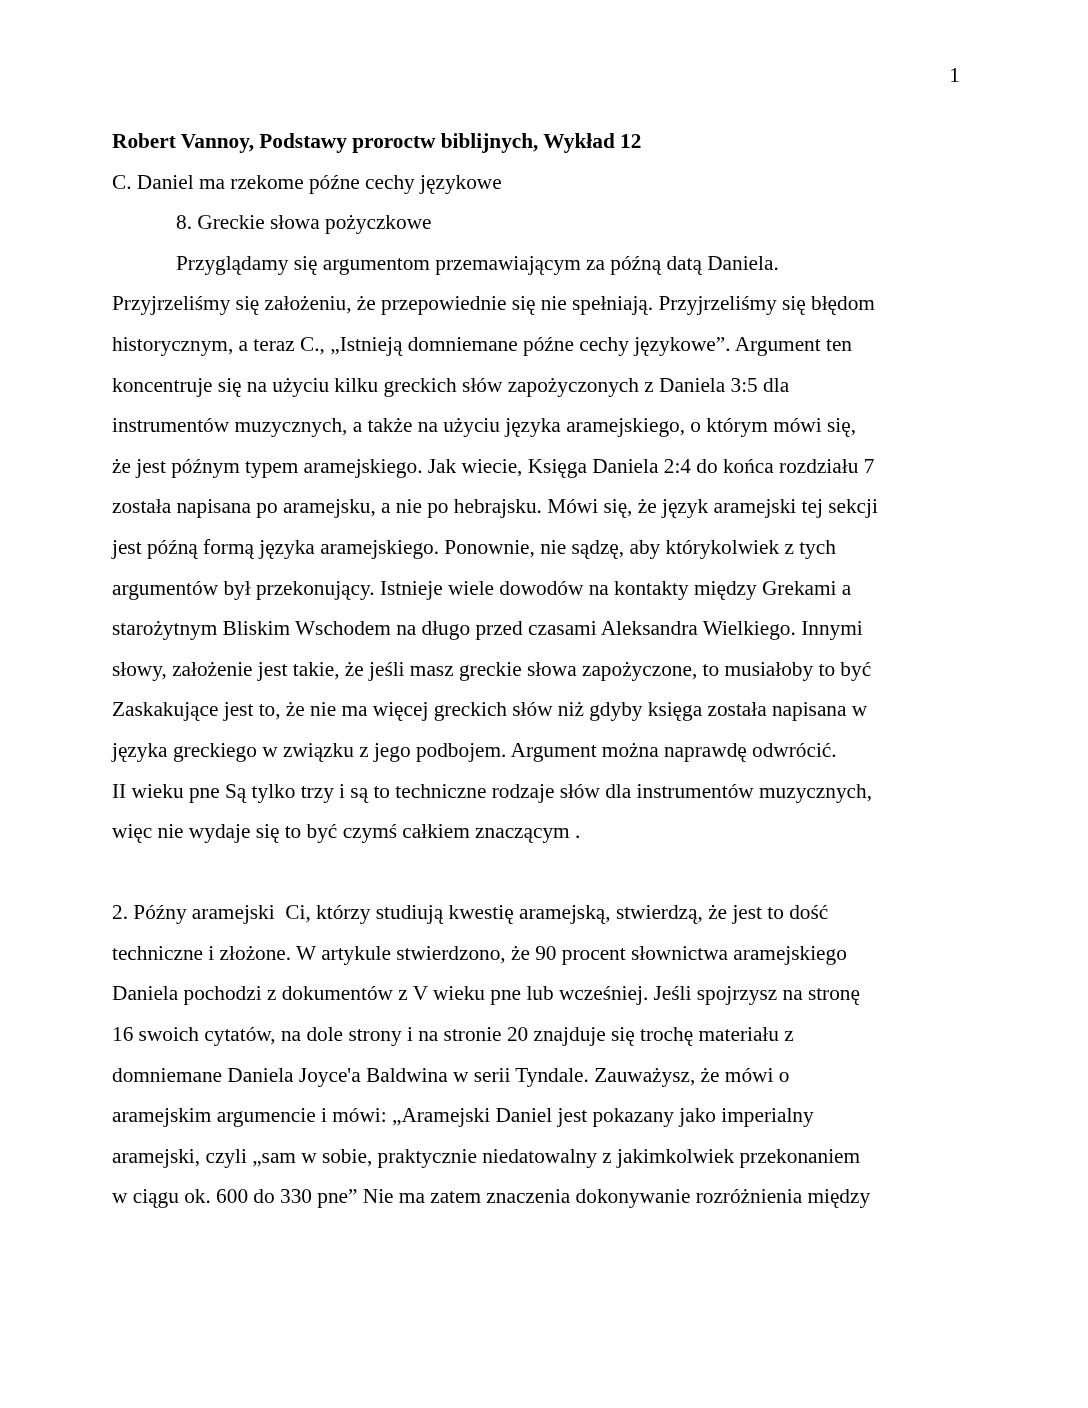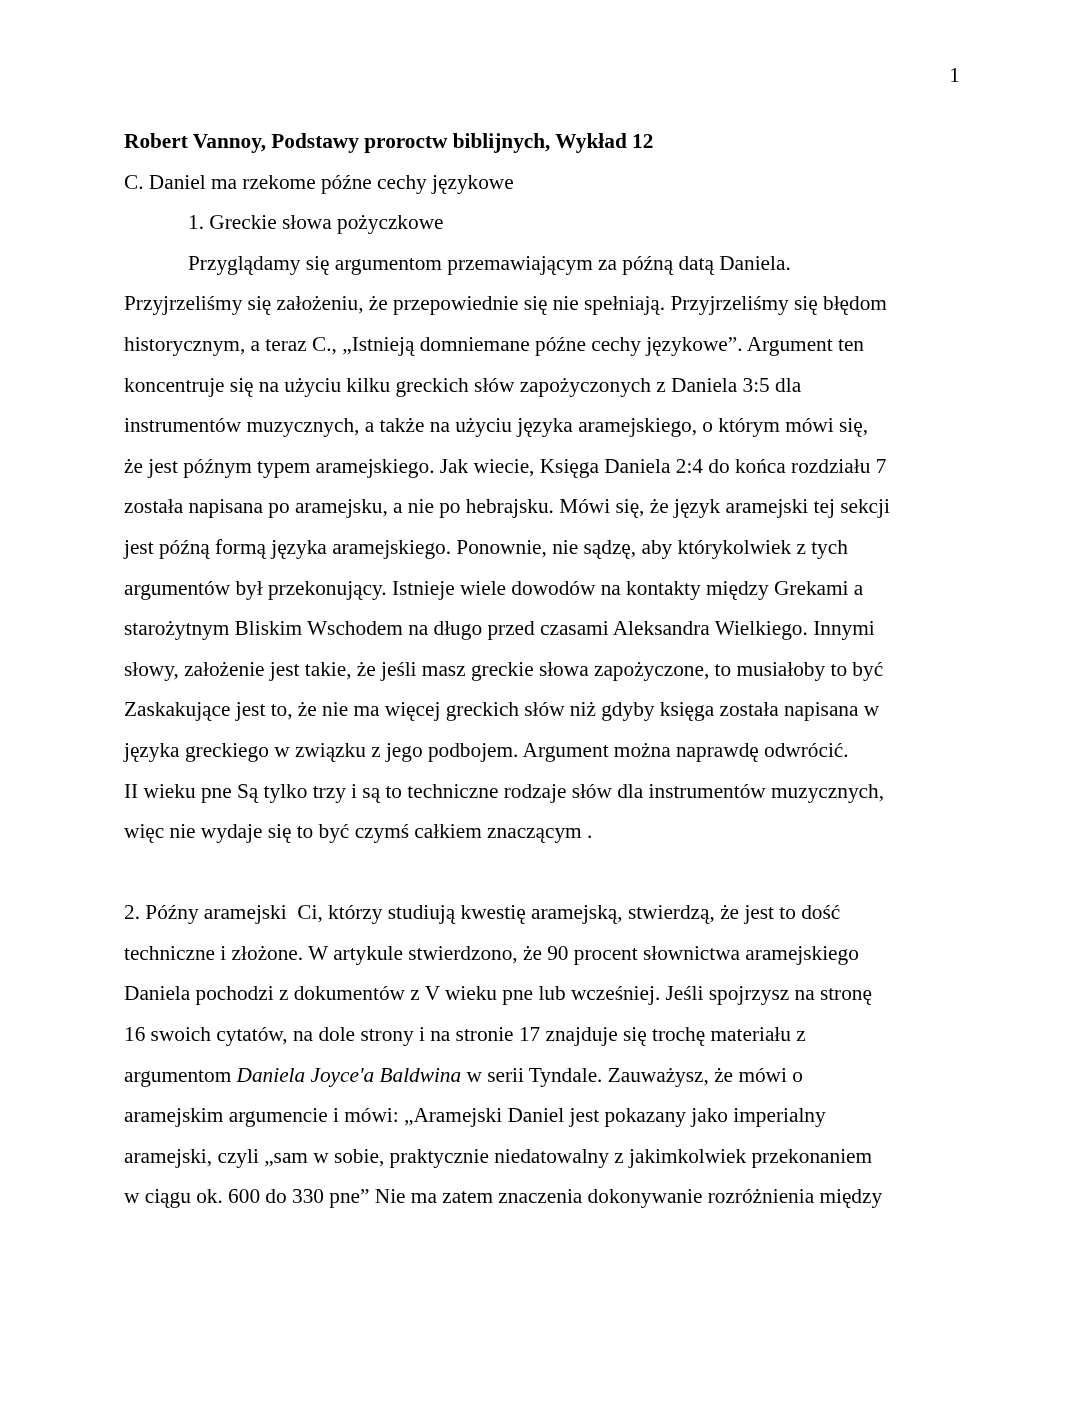--- a/index.html
+++ b/index.html
@@ -20,48 +20,47 @@
   .page-number {
     position: absolute;
     top: 55px;
     right: 128px;
     line-height: 40.6px;
     text-align: right;
   }
   .content {
     position: absolute;
     top: 121px;
-    left: 124px;
+    left: 112px;
     width: 834px;
   }
   .line {
     line-height: 40.6px;
     height: 40.6px;
     white-space: pre;
   }
   .indent {
     padding-left: 64px;
   }
   .bold {
     font-weight: bold;
   }
   .italic {
-    font-style: italic;
   }
 </style>
 </head>
 <body>
 
 <div class="page">
   <div class="page-number">1</div>
 
   <div class="content">
     <div class="line bold">Robert Vannoy, Podstawy proroctw biblijnych, Wykład 12</div>
     <div class="line">C. Daniel ma rzekome późne cechy językowe</div>
-    <div class="line indent">1. Greckie słowa pożyczkowe</div>
+    <div class="line indent">8. Greckie słowa pożyczkowe</div>
 
     <div class="line indent">Przyglądamy się argumentom przemawiającym za późną datą Daniela.</div>
     <div class="line">Przyjrzeliśmy się założeniu, że przepowiednie się nie spełniają. Przyjrzeliśmy się błędom</div>
     <div class="line">historycznym, a teraz C., „Istnieją domniemane późne cechy językowe”. Argument ten</div>
     <div class="line">koncentruje się na użyciu kilku greckich słów zapożyczonych z Daniela 3:5 dla</div>
     <div class="line">instrumentów muzycznych, a także na użyciu języka aramejskiego, o którym mówi się,</div>
     <div class="line">że jest późnym typem aramejskiego. Jak wiecie, Księga Daniela 2:4 do końca rozdziału 7</div>
     <div class="line">została napisana po aramejsku, a nie po hebrajsku. Mówi się, że język aramejski tej sekcji</div>
     <div class="line">jest późną formą języka aramejskiego. Ponownie, nie sądzę, aby którykolwiek z tych</div>
     <div class="line">argumentów był przekonujący. Istnieje wiele dowodów na kontakty między Grekami a</div>
@@ -70,21 +69,21 @@
     <div class="line">Zaskakujące jest to, że nie ma więcej greckich słów niż gdyby księga została napisana w</div>
     <div class="line">języka greckiego w związku z jego podbojem. Argument można naprawdę odwrócić.</div>
     <div class="line">II wieku pne Są tylko trzy i są to techniczne rodzaje słów dla instrumentów muzycznych,</div>
     <div class="line">więc nie wydaje się to być czymś całkiem znaczącym .</div>
 
     <div class="line"></div>
 
     <div class="line">2. Późny aramejski  Ci, którzy studiują kwestię aramejską, stwierdzą, że jest to dość</div>
     <div class="line">techniczne i złożone. W artykule stwierdzono, że 90 procent słownictwa aramejskiego</div>
     <div class="line">Daniela pochodzi z dokumentów z V wieku pne lub wcześniej. Jeśli spojrzysz na stronę</div>
-    <div class="line">16 swoich cytatów, na dole strony i na stronie 17 znajduje się trochę materiału z</div>
+    <div class="line">16 swoich cytatów, na dole strony i na stronie 20 znajduje się trochę materiału z</div>
 
-    <div class="line"><span>argumentom </span><span class="italic">Daniela Joyce'a Baldwina</span><span> w serii Tyndale. Zauważysz, że mówi o</span></div>
+    <div class="line"><span>domniemane </span><span class="italic">Daniela Joyce'a Baldwina</span><span> w serii Tyndale. Zauważysz, że mówi o</span></div>
 
     <div class="line">aramejskim argumencie i mówi: „Aramejski Daniel jest pokazany jako imperialny</div>
     <div class="line">aramejski, czyli „sam w sobie, praktycznie niedatowalny z jakimkolwiek przekonaniem</div>
     <div class="line">w ciągu ok. 600 do 330 pne” Nie ma zatem znaczenia dokonywanie rozróżnienia między</div>
   </div>
 </div>
 
 </body></html>

